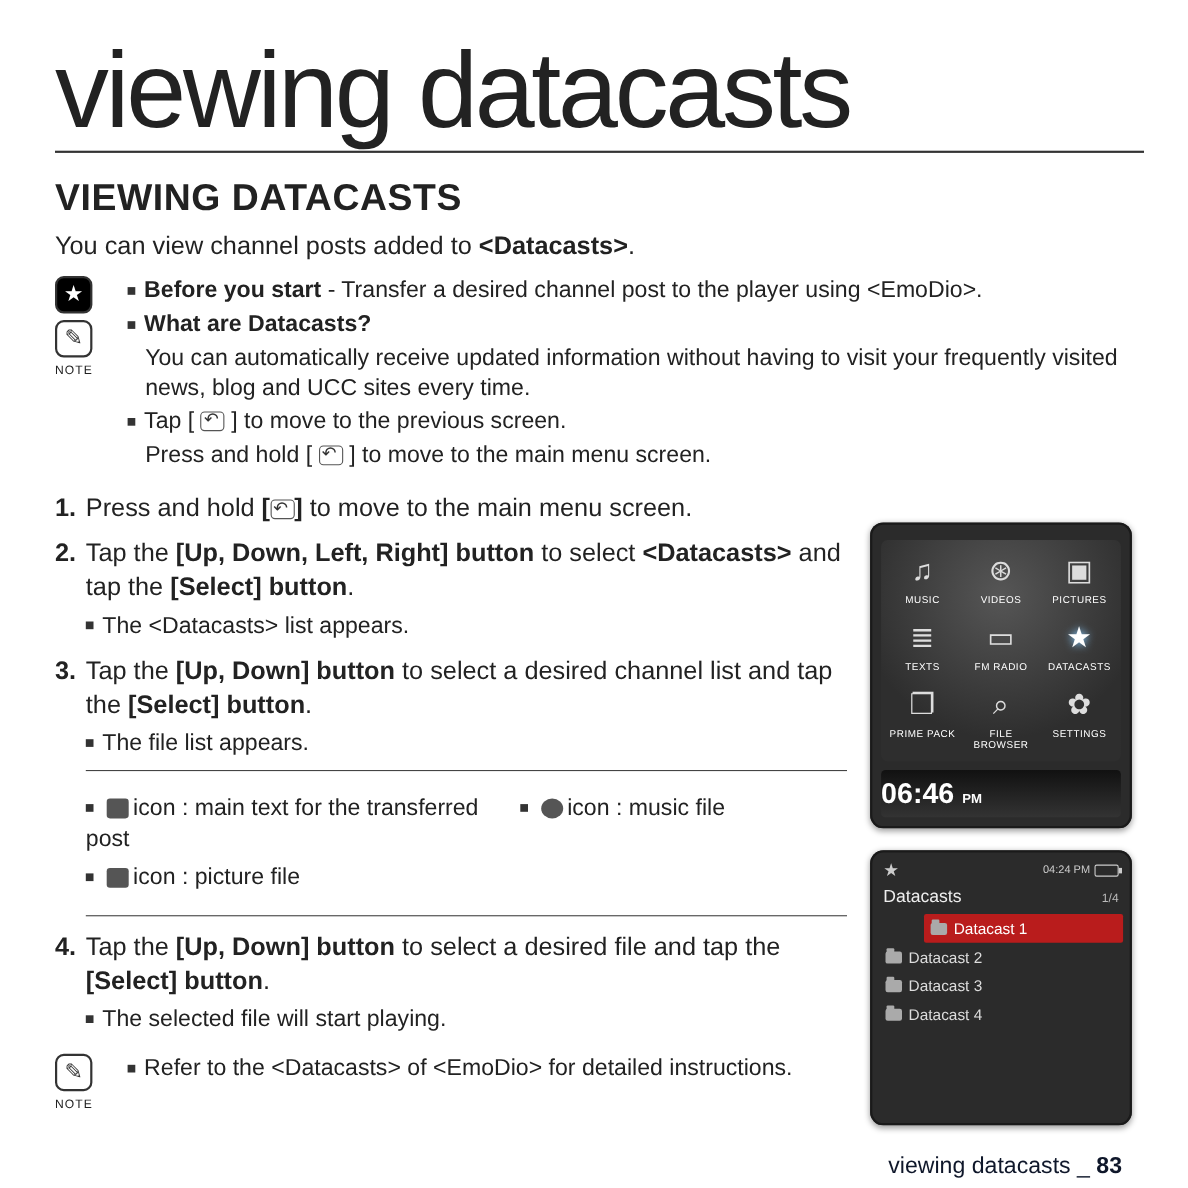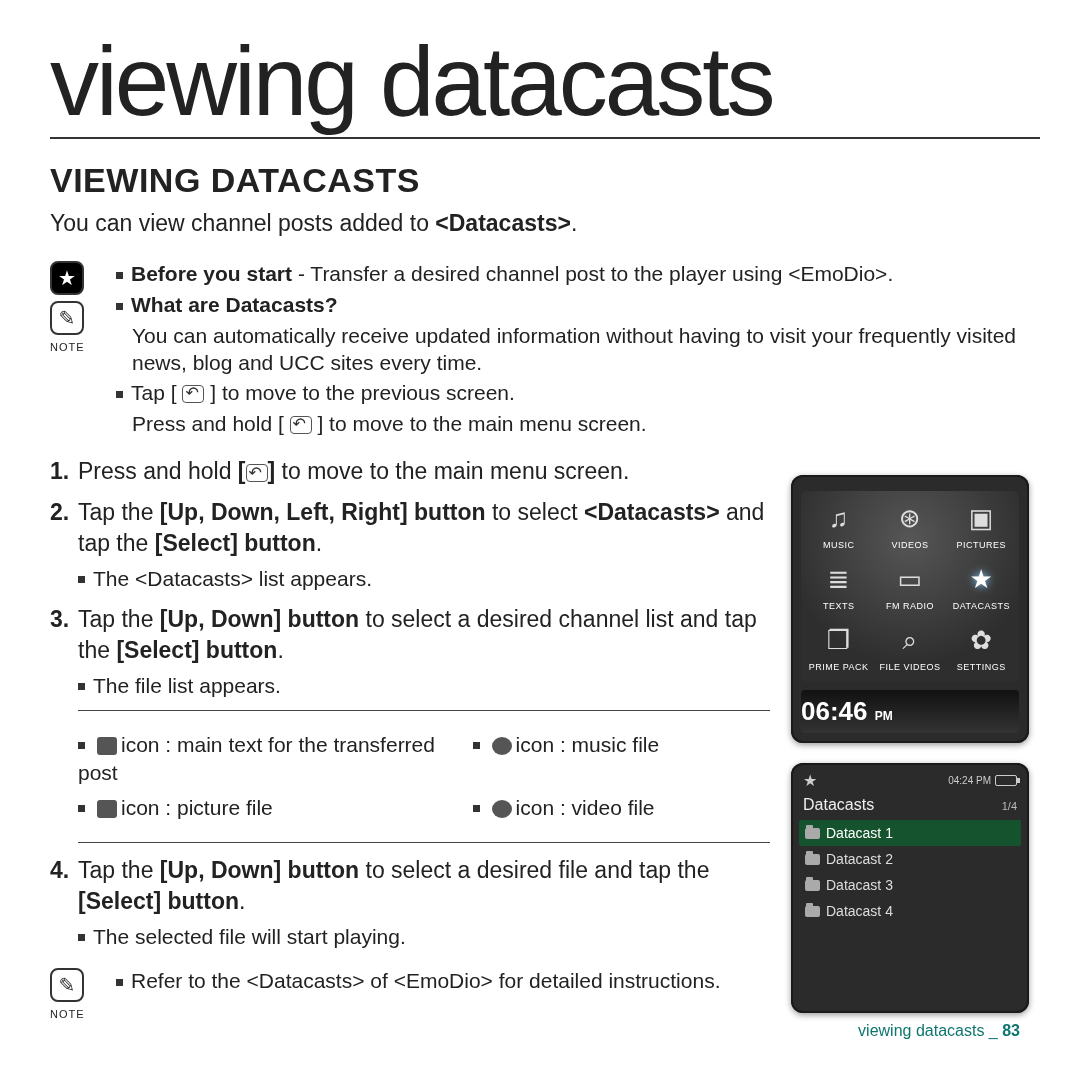--- a/index.html
+++ b/index.html
@@ -21,21 +21,21 @@
     line-height: 1.05;
     padding-bottom: 4px;
     margin-bottom: 22px;
   }
   .section-heading {
     font-size: 34px;
     font-weight: bold;
     letter-spacing: 0.5px;
     margin-bottom: 10px;
   }
-  .intro { font-size: 23px; margin-bottom: 24px; }
+  .intro { font-size: 23px; margin-bottom: 14px; }
   .intro b { font-weight: bold; }
 
   .note-block { display: flex; gap: 12px; margin-bottom: 8px; }
   .note-icons { width: 54px; flex: none; }
   .icon-box {
     width: 34px; height: 34px; border: 2px solid #333; border-radius: 8px;
     display: flex; align-items: center; justify-content: center;
     margin-bottom: 6px; background: #000; color: #fff; font-size: 20px;
   }
   .icon-box.clear { background: #fff; color: #333; }
@@ -76,22 +76,22 @@
   }
   .legend-item .sq { display:inline-block; width:7px; height:7px; background:#333; vertical-align: 3px; margin-right: 8px; }
   .tiny-icon {
     display:inline-block; width:20px; height:18px; vertical-align:-3px;
     background:#555; border-radius:3px; margin:0 4px;
   }
 
   .bottom-note { display:flex; gap:12px; margin-top: 16px; width: 720px; }
 
   .footer {
-    position: absolute; bottom: 40px; right: 60px;
-    font-size: 16px; color: #0f766e;
+    position: absolute; bottom: 8px; right: 60px;
+    font-size: 21px; color: #0f172a;
   }
 
   
   .device-pane {
     position: absolute; right: 40px; top: 475px;
     width: 260px;
   }
   .device {
     width: 238px; border-radius: 12px; background: #2b2b2b;
     color: #fff; margin: 0 auto 20px auto; overflow: hidden;
@@ -128,21 +128,21 @@
   .batt { width:22px; height:11px; border:1px solid #ccc; border-radius:2px; position:relative; }
   .batt::after { content:""; position:absolute; right:-4px; top:2px; width:3px; height:5px; background:#ccc; }
   .list-title-row { display:flex; justify-content:space-between; align-items:baseline; padding: 0 4px 6px; }
   .list-title { font-size: 16px; color:#eee; }
   .pager { font-size: 11px; color:#bbb; }
   .dc-list { list-style:none; }
   .dc-list li {
     font-size: 14px; color:#ddd; padding: 5px 6px;
     display:flex; gap:6px; align-items:center;
   }
-  .dc-list li.sel { background:#14532d; color:#fff; border-radius:2px; }
+  .dc-list li.sel { background:#b91c1c; color:#fff; border-radius:2px;margin-left:41px; }
   .foldr { width:15px; height:11px; background:#aaa; border-radius:2px; position:relative; }
   .foldr::before { content:""; position:absolute; top:-3px; left:1px; width:7px; height:4px; background:#aaa; border-radius:1px; }
 </style>
 </head>
 <body>
 
 <div class="page-title">viewing datacasts</div>
 
 <div class="section-heading">VIEWING DATACASTS</div>
 
@@ -174,21 +174,20 @@
     <div class="sub"><span class="sq"></span><span>The &lt;Datacasts&gt; list appears.</span></div>
   </li>
   <li>
     <span>Tap the </span><b>[Up, Down] button</b><span> to select a desired channel list and tap the </span><b>[Select] button</b><span>.</span>
     <div class="sub"><span class="sq"></span><span>The file list appears.</span></div>
 
     <div class="icon-legend">
       <div class="legend-item"><span class="sq"></span><span class="tiny-icon"></span><span>icon : main text for the transferred post</span></div>
       <div class="legend-item"><span class="sq"></span><span class="tiny-icon" style="border-radius:50%"></span><span>icon : music file</span></div>
       <div class="legend-item"><span class="sq"></span><span class="tiny-icon"></span><span>icon : picture file</span></div>
-      <div class="legend-item"><span class="sq"></span><span class="tiny-icon" style="border-radius:50%"></span><span>icon : video file</span></div>
     </div>
   </li>
   <li>
     <span>Tap the </span><b>[Up, Down] button</b><span> to select a desired file and tap the </span><b>[Select] button</b><span>.</span>
     <div class="sub"><span class="sq"></span><span>The selected file will start playing.</span></div>
   </li>
 </ol>
 
 <div class="bottom-note">
   <div class="note-icons">
@@ -230,21 +229,21 @@
         <div class="menu-cell sel">
           <div class="mi">★</div>
           <div>DATACASTS</div>
         </div>
         <div class="menu-cell">
           <div class="mi">❐</div>
           <div>PRIME PACK</div>
         </div>
         <div class="menu-cell">
           <div class="mi">⌕</div>
-          <div>FILE VIDEOS</div>
+          <div>FILE BROWSER</div>
         </div>
         <div class="menu-cell">
           <div class="mi">✿</div>
           <div>SETTINGS</div>
         </div>
       </div>
     <div class="clock">
       <span>06:46</span> <small>PM</small>
     </div>
   </div>

